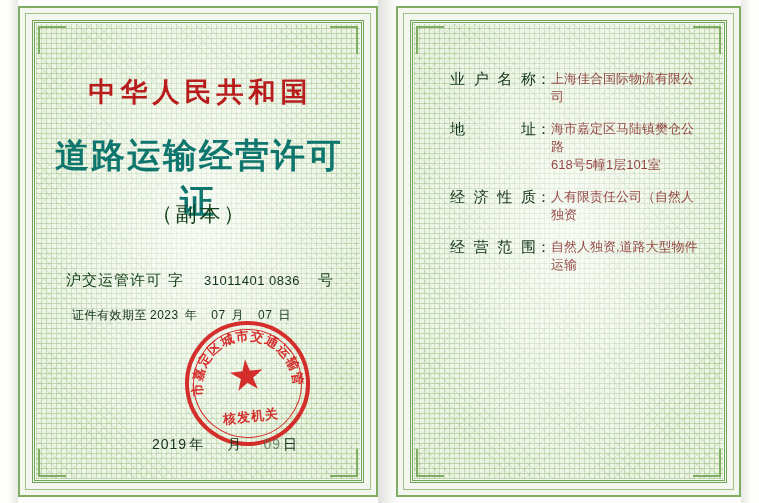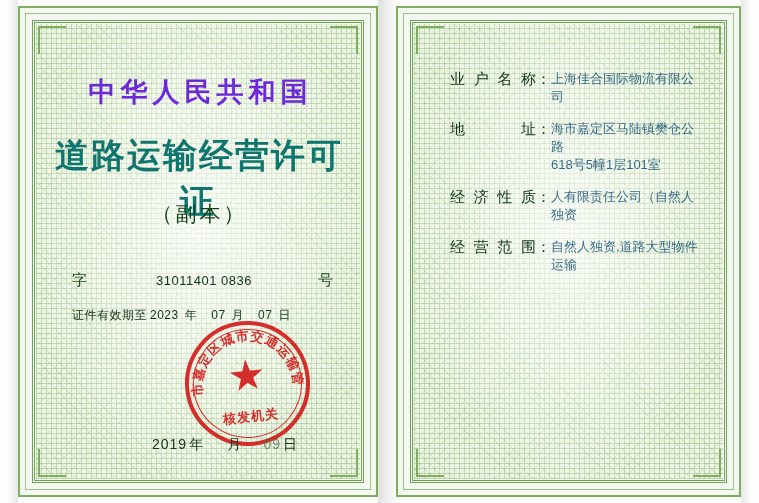--- a/index.html
+++ b/index.html
@@ -93,21 +93,21 @@
   .title-country {
     position: absolute;
     top: 46px;
     left: 0;
     right: 0;
     text-align: center;
     font-family: "Liberation Serif", serif;
     font-weight: bold;
     font-size: 27px;
     letter-spacing: 5px;
-    color: #6d28d9;
+    color: #b91c1c;
     text-indent: 5px;
   }
   .title-main {
     position: absolute;
     top: 105px;
     left: 0;
     right: 0;
     text-align: center;
     font-family: "Liberation Serif", serif;
     font-weight: bold;
@@ -272,21 +272,21 @@
     flex: 0 0 10px;
     font-family: "Liberation Serif", serif;
     font-size: 15px;
     color: #12351a;
   }
   .field-value {
     flex: 1;
     font-family: "Liberation Sans", sans-serif;
     font-size: 13px;
     line-height: 18px;
-    color: #0c4a6e;
+    color: #7f1d1d;
     opacity: 0.82;
   }
   .field-value .l2 { display: block; }
 
   
   .scan-shade-left {
     position: absolute;
     top: 0; bottom: 0; left: 378px;
     width: 20px;
     background: linear-gradient(90deg, rgba(160,160,160,0.30), rgba(255,255,255,0));
@@ -321,20 +321,21 @@
 
     <div class="content">
 
       <div class="title-country">中华人民共和国</div>
 
       <div class="title-main">道路运输经营许可证</div>
 
       <div class="title-sub">（副本）</div>
 
       <div class="license-line">
+        <span class="lbl-a">沪交运管许可</span>
         <span class="zi">字</span>
         <span class="num">31011401 0836</span>
         <span class="hao">号</span>
       </div>
 
       <div class="valid-line">
         <span>证件有效期至</span>
         <span class="v">2023</span>
         <span class="u">年</span>
         <span class="gap"></span>

